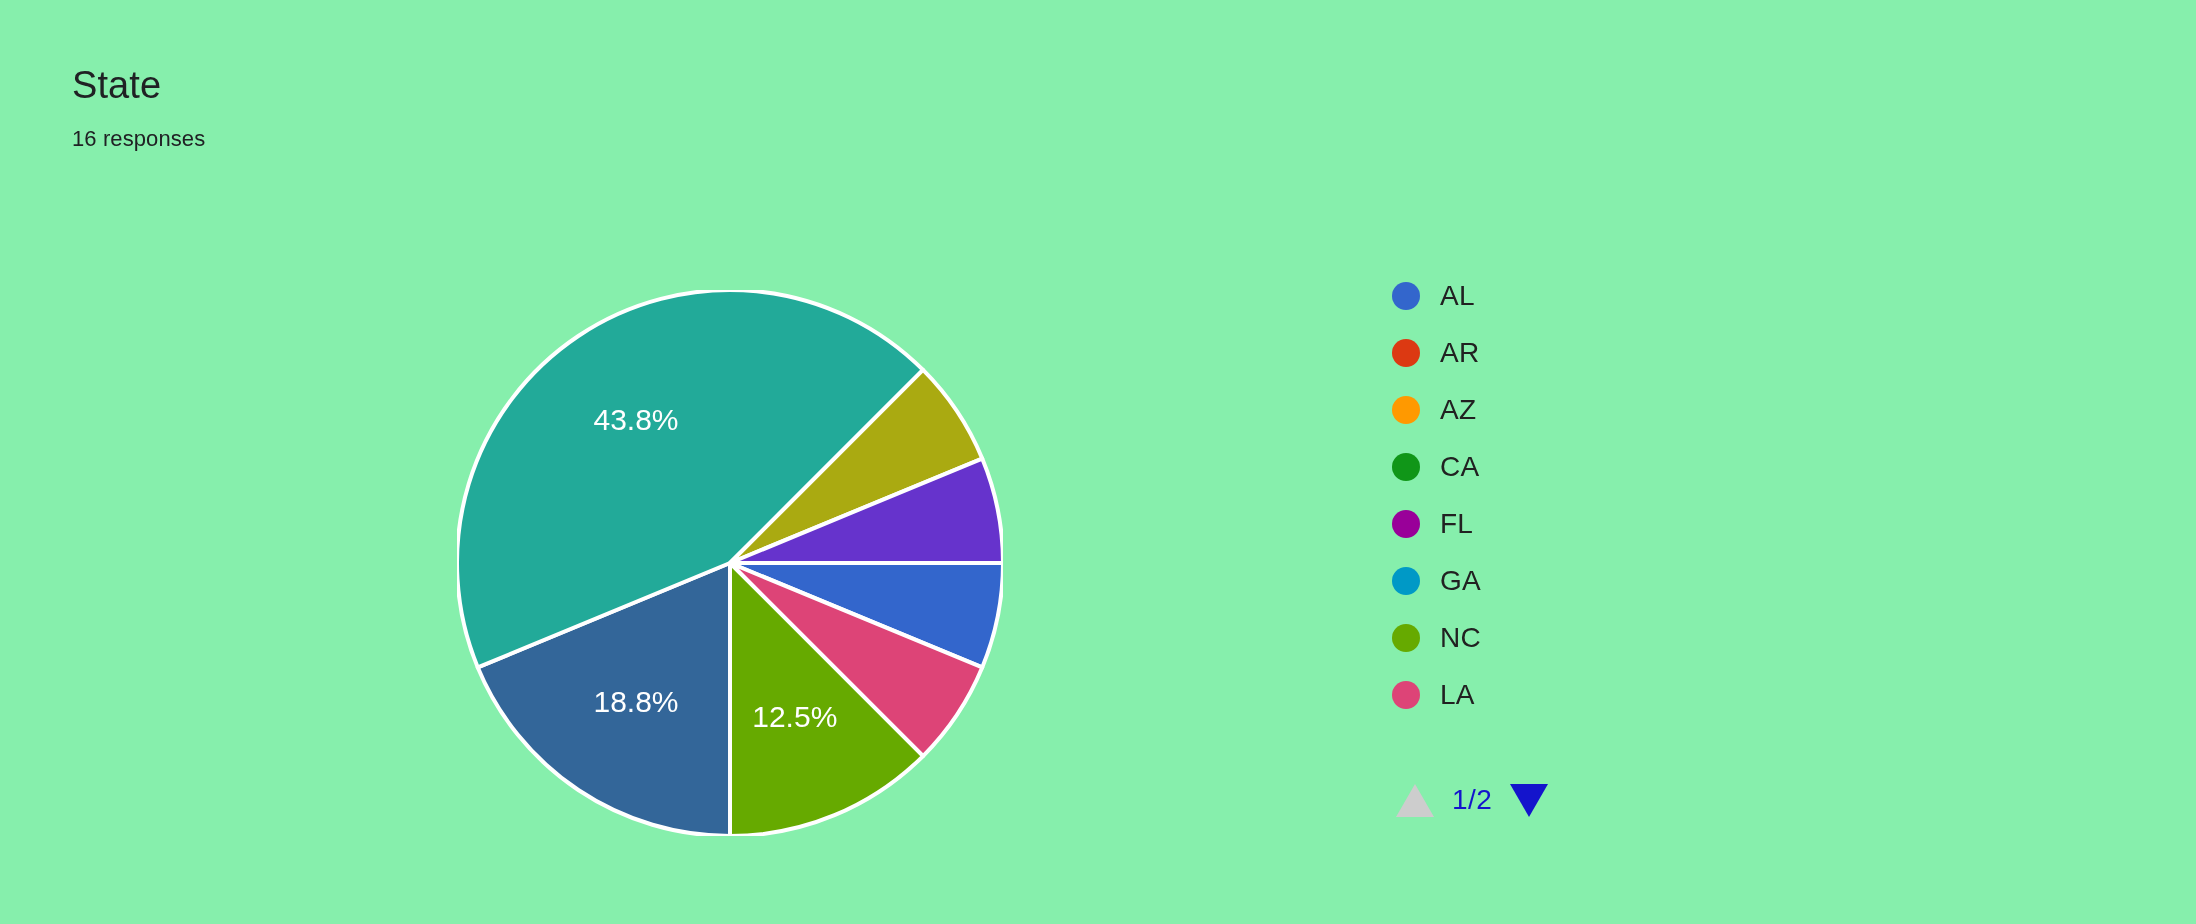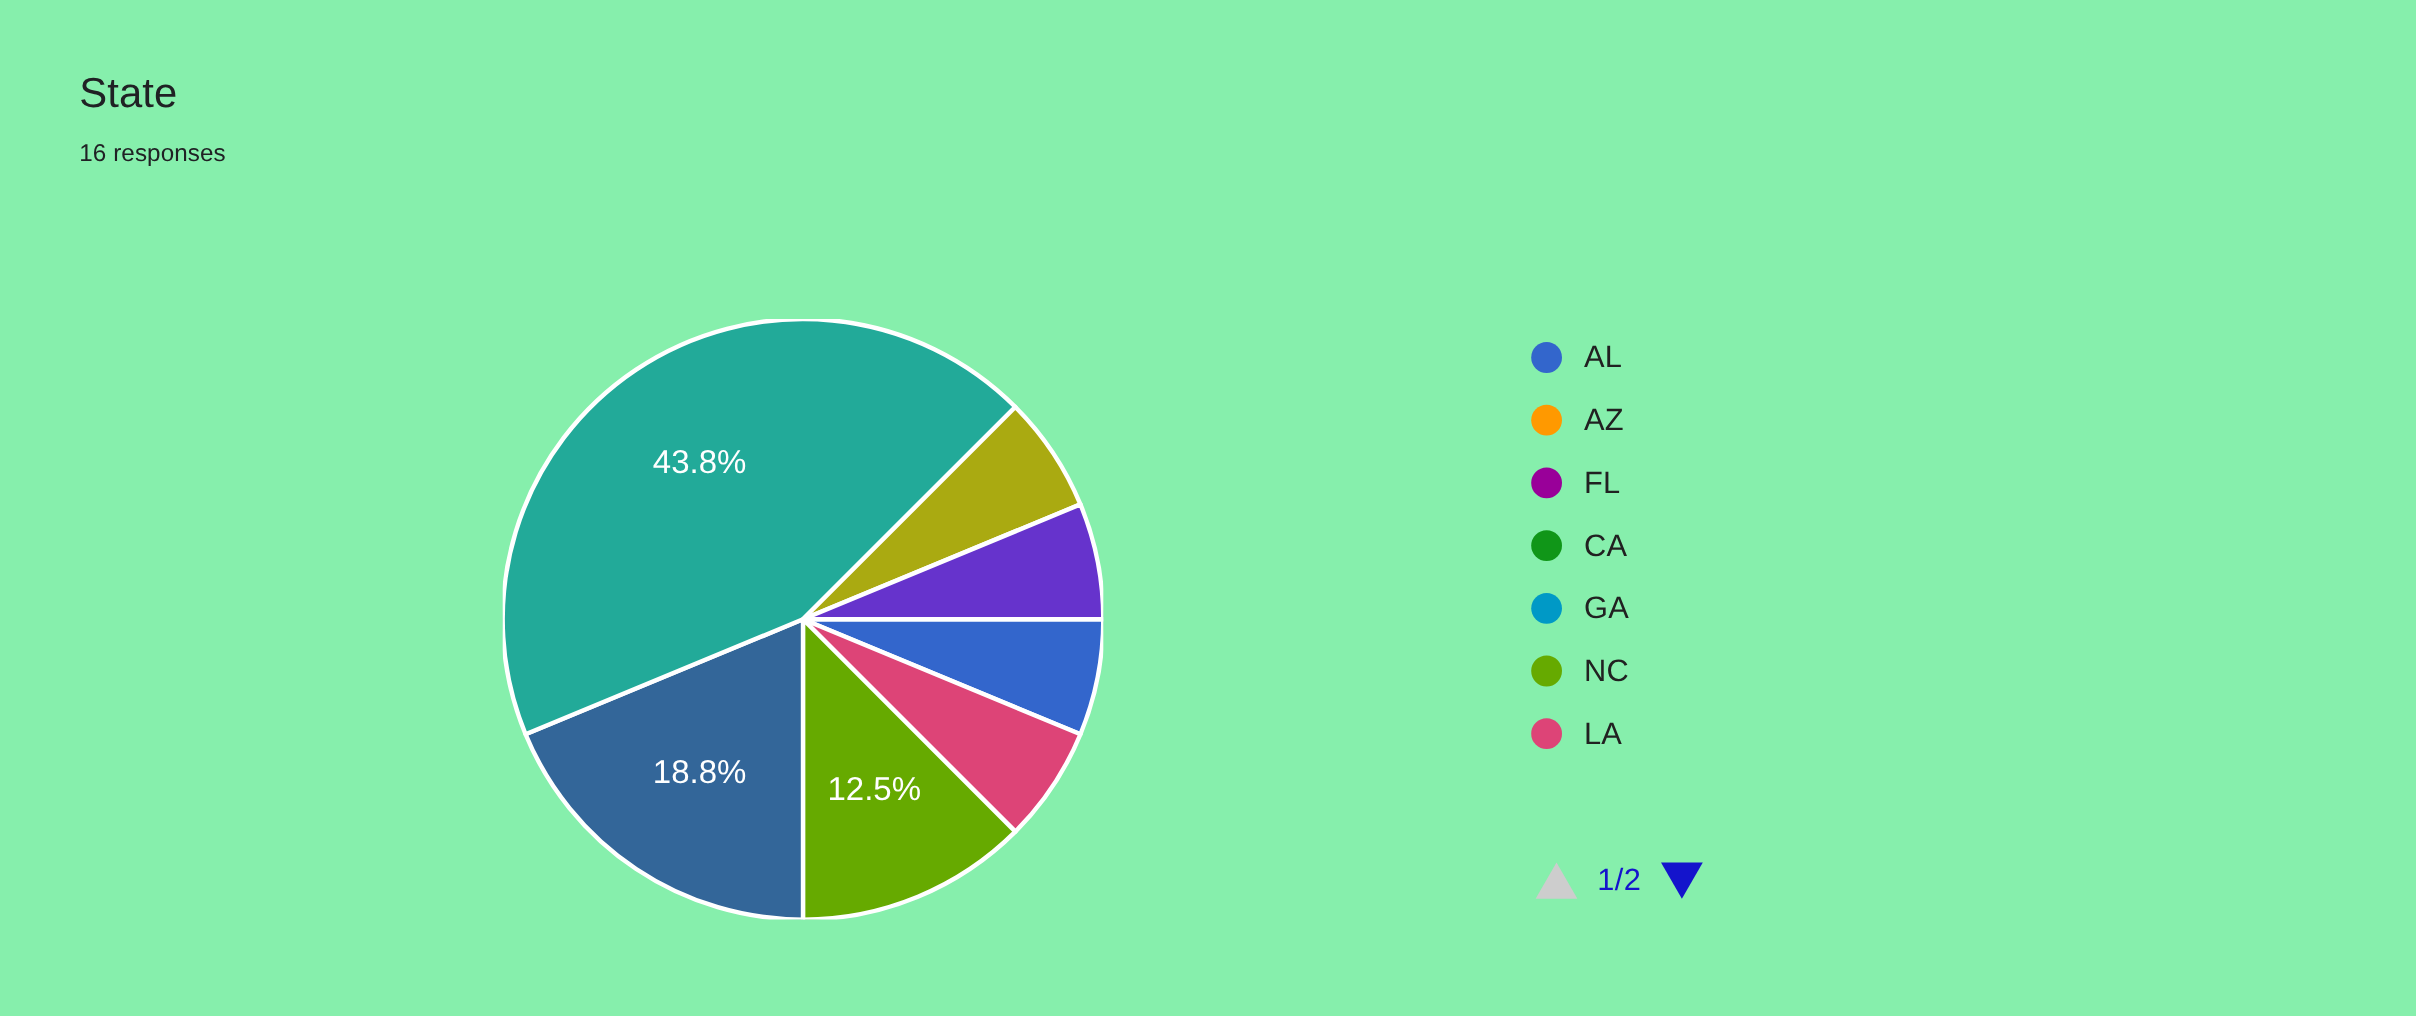--- a/index.html
+++ b/index.html
@@ -68,21 +68,21 @@
   }
   
   .legend {
     position: absolute;
     left: 1392px;
     top: 282px;
     width: 320px;
   }
   .legend-item {
     display: flex;
-    align-items: flex-end;
+    align-items: flex-start;
     height: 57px;
   }
   .legend-swatch {
     width: 28px;
     height: 28px;
     border-radius: 50%;
     flex: 0 0 auto;
   }
   .legend-label {
     font-size: 28px;
@@ -154,30 +154,34 @@
           <text class="slice-label" x="179.0" y="132.3">43.8%</text>
         </svg>
     </div>
 
     <div class="legend" id="legend">
         <div class="legend-item">
           <span class="legend-swatch" style="background: rgb(51, 102, 204);"></span>
           <span class="legend-label">AL</span>
         </div>
         <div class="legend-item">
+          <span class="legend-swatch" style="background: rgb(220, 57, 18);"></span>
+          <span class="legend-label">AR</span>
+        </div>
+        <div class="legend-item">
           <span class="legend-swatch" style="background: rgb(255, 153, 0);"></span>
           <span class="legend-label">AZ</span>
         </div>
         <div class="legend-item">
+          <span class="legend-swatch" style="background: rgb(16, 150, 24);"></span>
+          <span class="legend-label">CA</span>
+        </div>
+        <div class="legend-item">
           <span class="legend-swatch" style="background: rgb(153, 0, 153);"></span>
           <span class="legend-label">FL</span>
-        </div>
-        <div class="legend-item">
-          <span class="legend-swatch" style="background: rgb(16, 150, 24);"></span>
-          <span class="legend-label">CA</span>
         </div>
         <div class="legend-item">
           <span class="legend-swatch" style="background: rgb(0, 153, 198);"></span>
           <span class="legend-label">GA</span>
         </div>
         <div class="legend-item">
           <span class="legend-swatch" style="background: rgb(102, 170, 0);"></span>
           <span class="legend-label">NC</span>
         </div>
         <div class="legend-item">

